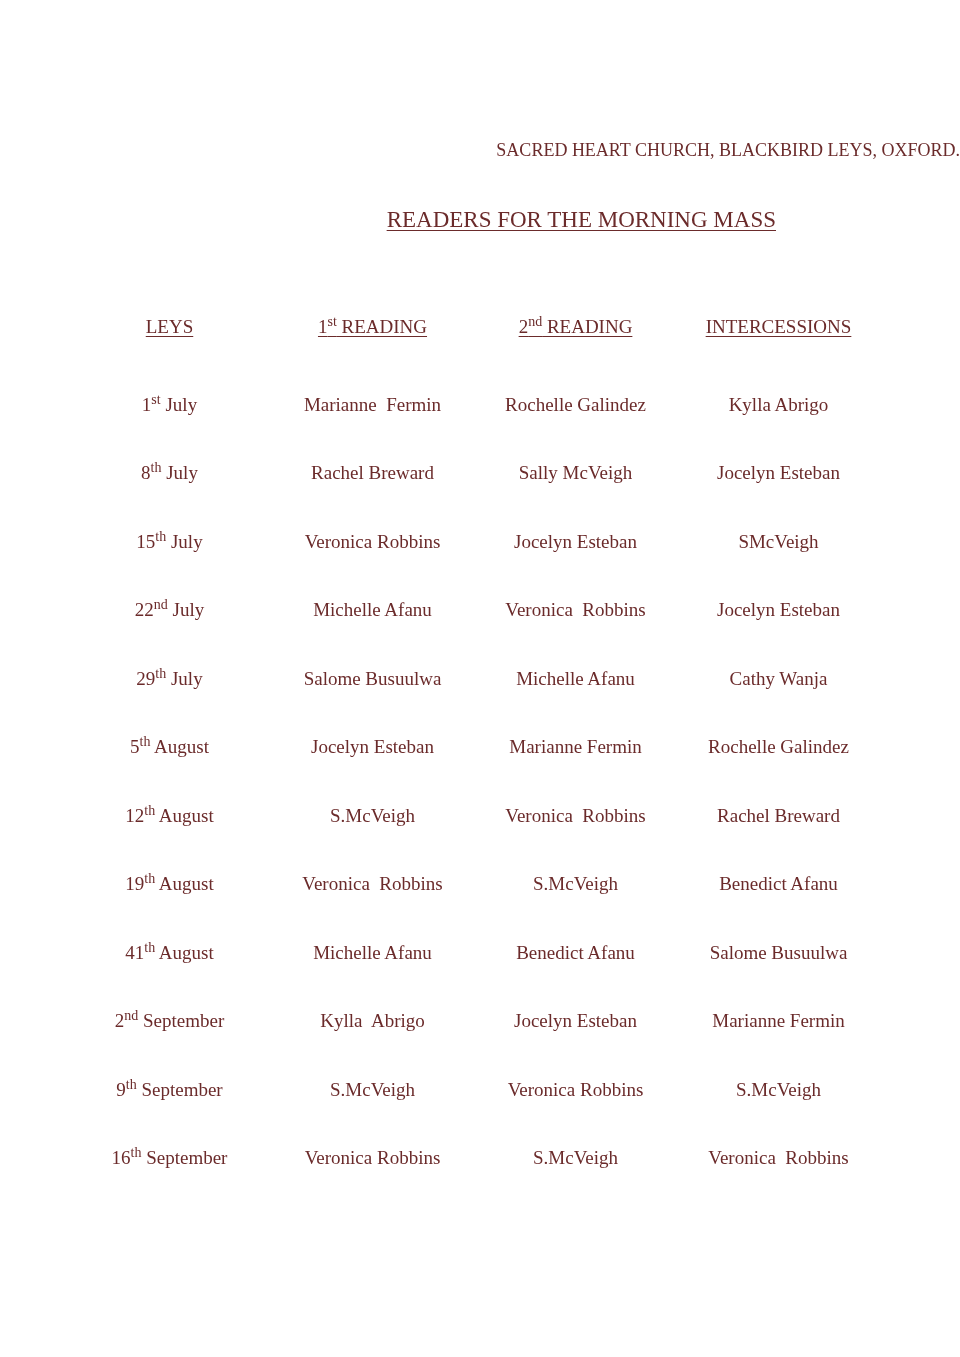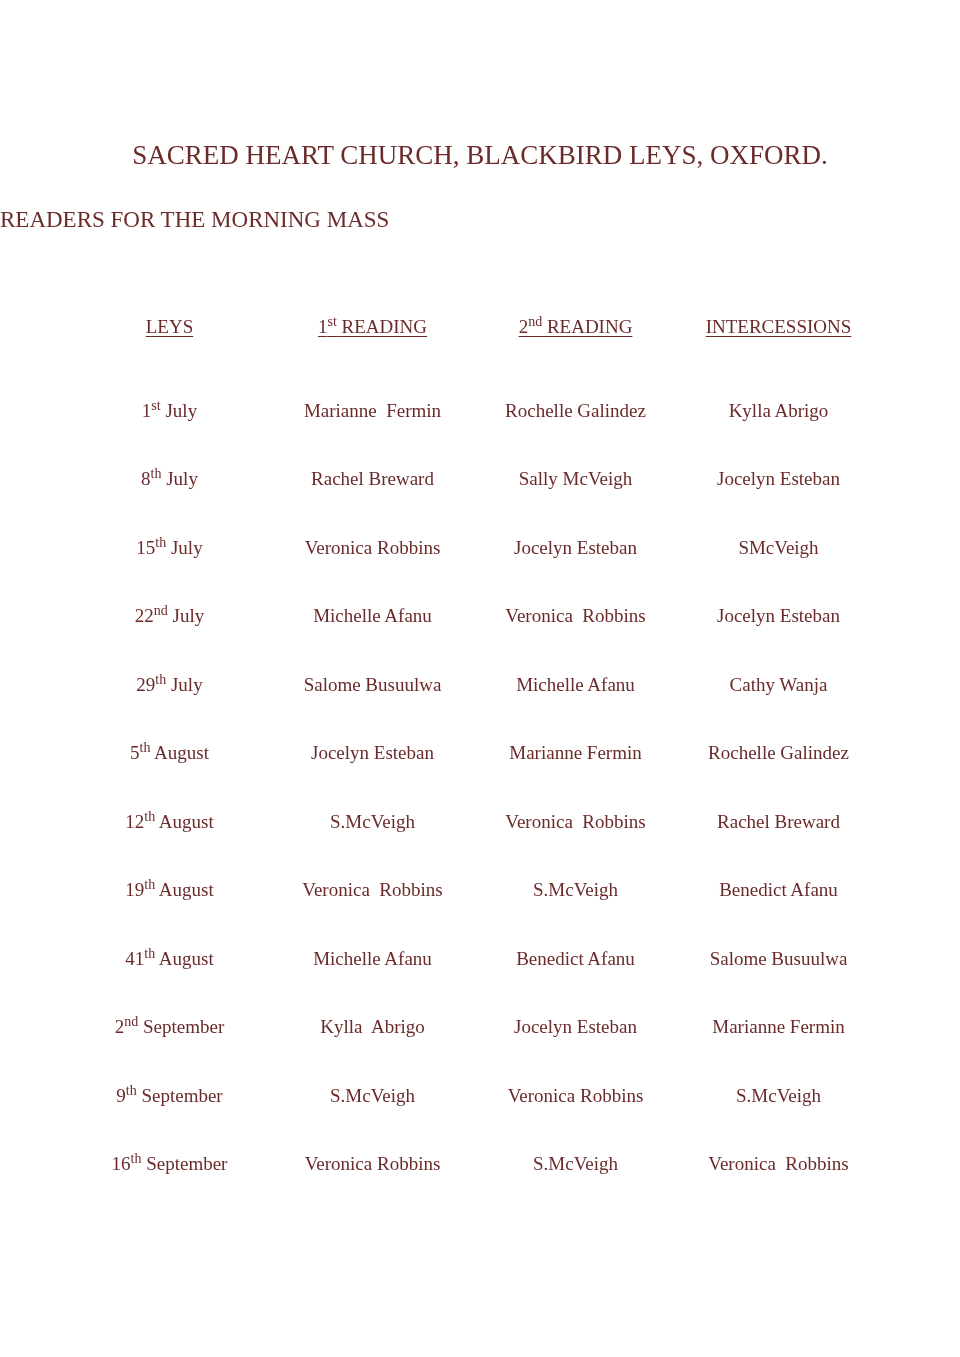--- a/index.html
+++ b/index.html
@@ -3,25 +3,25 @@
   <meta charset="utf-8">
   <style>
     html, body { margin: 0; padding: 0; background: #ffffff; }
     body {
       width: 960px; height: 1357px; position: relative; overflow: hidden;
       font-family: "Liberation Serif", "DejaVu Serif", serif;
       color: #6b2b2b;
     }
     .title {
       position: absolute; left: 0; width: 960px; top: 140px;
-      text-align: center; font-size: 27px; letter-spacing: 0px;
+      text-align: right; font-size: 18px; letter-spacing: 0px;
     }
     .subtitle {
       position: absolute; left: 0; width: 776px; top: 207px;
-      text-align: left; font-size: 23px; 
+      text-align: right; font-size: 23px; text-decoration: underline;
       text-underline-offset: 3px; text-decoration-thickness: 1px;
     }
     .table {
       position: absolute; left: 68px; top: 316px; width: 820px;
     }
     .row {
       display: flex; height: 68.5px; align-items: flex-start;
     }
     .cell {
       text-align: center; font-size: 19px; white-space: pre;
@@ -39,21 +39,21 @@
 <div class="title">SACRED HEART CHURCH, BLACKBIRD LEYS, OXFORD.</div>
 <div class="subtitle">READERS FOR THE MORNING MASS</div>
 
 <div class="table">
   <div class="row hdr">
     <div class="cell c0"><span></span><sup></sup><span>LEYS</span></div>
     <div class="cell c1"><span>1</span><sup>st</sup><span> READING</span></div>
     <div class="cell c2"><span>2</span><sup>nd</sup><span> READING</span></div>
     <div class="cell c3"><span></span><sup></sup><span>INTERCESSIONS</span></div>
   </div>
-  <div id="rows" style="margin-top: 15px;">
+  <div id="rows" style="margin-top: 9px;">
       <div class="row">
         <div class="cell c0"><span>1</span><sup>st</sup><span> July</span></div>
         <div class="cell c1">Marianne  Fermin</div>
         <div class="cell c2">Rochelle Galindez</div>
         <div class="cell c3">Kylla Abrigo</div>
       </div>
       <div class="row">
         <div class="cell c0"><span>8</span><sup>th</sup><span> July</span></div>
         <div class="cell c1">Rachel Breward</div>
         <div class="cell c2">Sally McVeigh</div>

